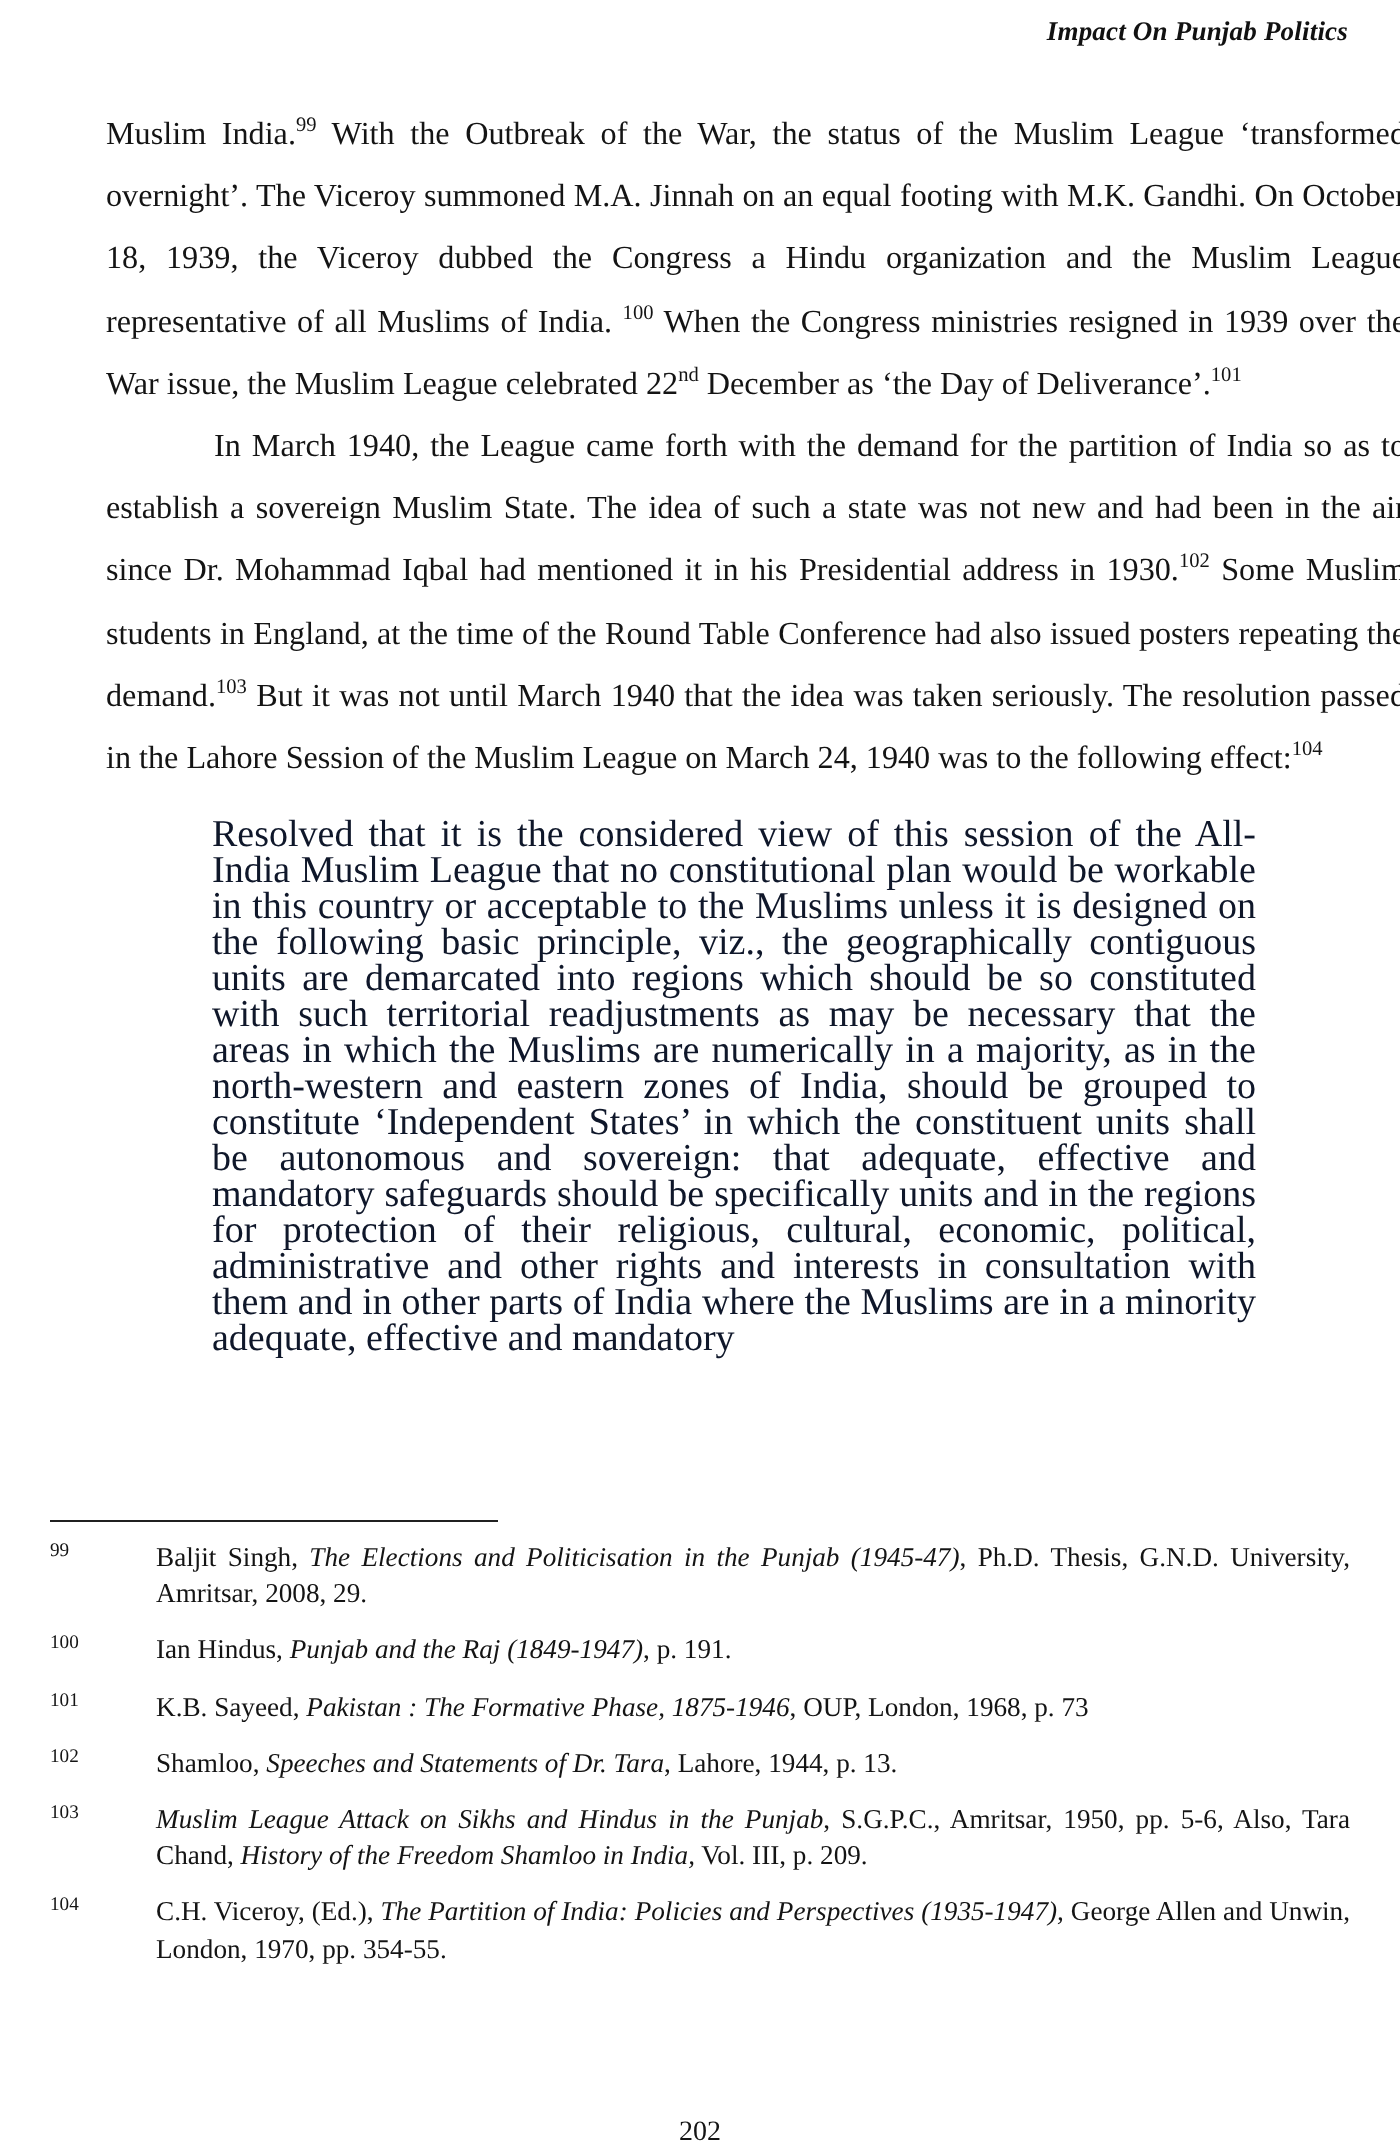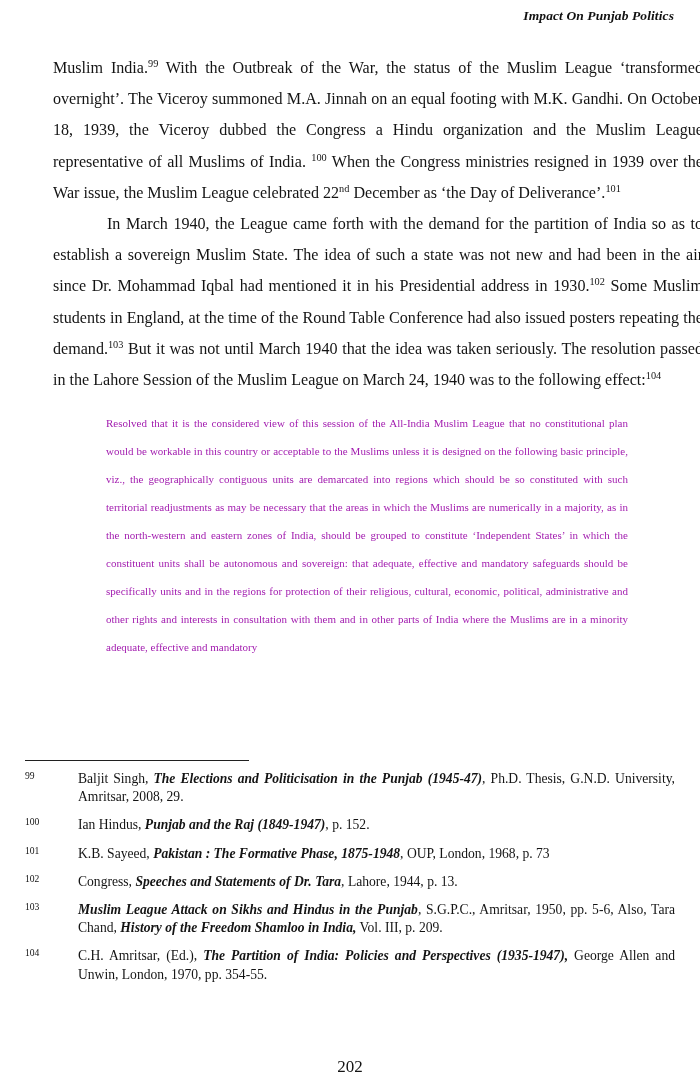--- a/index.html
+++ b/index.html
@@ -68,23 +68,23 @@
   }
 
   
   .quote {
     margin: 14px 0 0 0;
     padding: 0;
     width: 522px;
     margin-left: 53px;
     text-align: justify;
     text-justify: inter-word;
-    font-size: 11px;
-    line-height: 28px;
-    color: #a21caf;
+    font-size: 19px;
+    line-height: 18px;
+    color: #0f172a;
   }
 
   
   .footnotes {
     position: absolute;
     left: 25px;
     top: 760px;
     width: 650px;
   }
   .fn-rule {
@@ -109,30 +109,30 @@
   .fn-num {
     position: absolute;
     left: 0;
     top: -3px;
     font-size: 9.6px;
     width: 24px;
     text-align: left;
     color: #141414;
   }
   .fn-text { display: block; }
-  .it { font-style: italic; font-weight: bold; }
+  .it { font-style: italic; }
 
   
   .page-number {
     position: absolute;
     left: 0;
     right: 0;
     top: 1058px;
     text-align: center;
-    font-size: 17px;
+    font-size: 14px;
     line-height: 17px;
     color: #141414;
     height: 17px;
     overflow: hidden;
   }
 </style>
 </head>
 <body>
 
 <div class="page">
@@ -149,36 +149,36 @@
 
   <div class="footnotes">
     <hr class="fn-rule">
     <div>
         <div class="fn">
           <span class="fn-num">99</span>
           <span class="fn-text"><span>Baljit Singh, </span><span class="it">The Elections and Politicisation in the Punjab (1945-47)</span><span>, Ph.D. Thesis, G.N.D. University, Amritsar, 2008, 29.</span></span>
         </div>
         <div class="fn">
           <span class="fn-num">100</span>
-          <span class="fn-text"><span>Ian Hindus, </span><span class="it">Punjab and the Raj (1849-1947)</span><span>, p. 152.</span></span>
+          <span class="fn-text"><span>Ian Hindus, </span><span class="it">Punjab and the Raj (1849-1947)</span><span>, p. 191.</span></span>
         </div>
         <div class="fn">
           <span class="fn-num">101</span>
-          <span class="fn-text"><span>K.B. Sayeed, </span><span class="it">Pakistan : The Formative Phase, 1875-1948</span><span>, OUP, London, 1968, p. 73</span></span>
+          <span class="fn-text"><span>K.B. Sayeed, </span><span class="it">Pakistan : The Formative Phase, 1875-1946</span><span>, OUP, London, 1968, p. 73</span></span>
         </div>
         <div class="fn">
           <span class="fn-num">102</span>
-          <span class="fn-text"><span>Congress, </span><span class="it">Speeches and Statements of Dr. Tara</span><span>, Lahore, 1944, p. 13.</span></span>
+          <span class="fn-text"><span>Shamloo, </span><span class="it">Speeches and Statements of Dr. Tara</span><span>, Lahore, 1944, p. 13.</span></span>
         </div>
         <div class="fn">
           <span class="fn-num">103</span>
           <span class="fn-text"><span class="it">Muslim League Attack on Sikhs and Hindus in the Punjab</span><span>, S.G.P.C., Amritsar, 1950, pp. 5-6, Also, Tara Chand, </span><span class="it">History of the Freedom Shamloo in India,</span><span> Vol. III, p. 209.</span></span>
         </div>
         <div class="fn">
           <span class="fn-num">104</span>
-          <span class="fn-text"><span>C.H. Amritsar, (Ed.), </span><span class="it">The Partition of India: Policies and Perspectives (1935-1947),</span><span> George Allen and Unwin, London, 1970,  pp. 354-55.</span></span>
+          <span class="fn-text"><span>C.H. Viceroy, (Ed.), </span><span class="it">The Partition of India: Policies and Perspectives (1935-1947),</span><span> George Allen and Unwin, London, 1970,  pp. 354-55.</span></span>
         </div>
       </div>
   </div>
 
   <div class="page-number">202</div>
 
 </div>
 
 </body></html>

